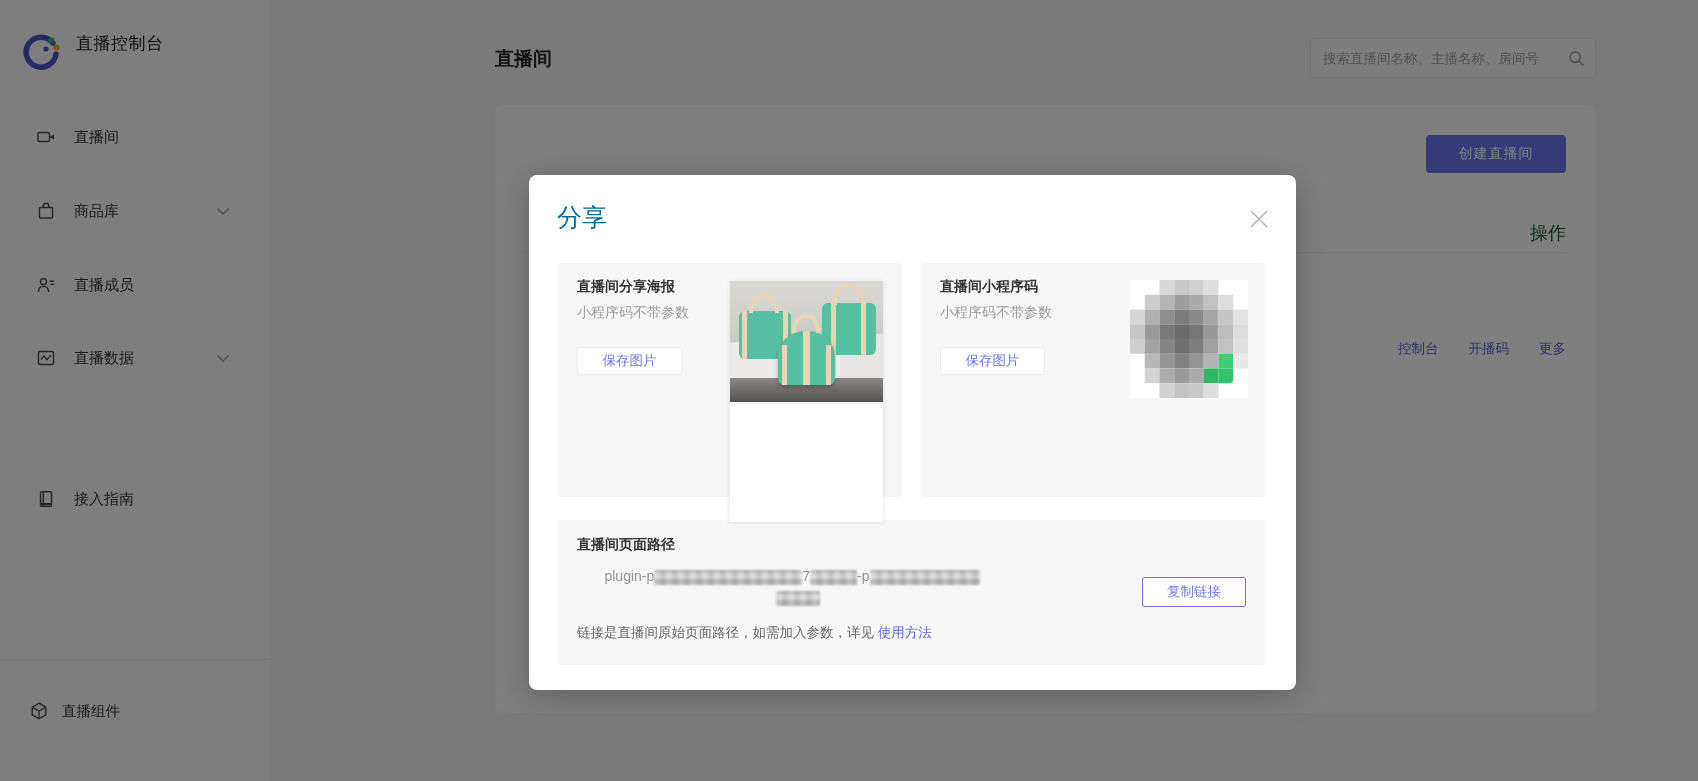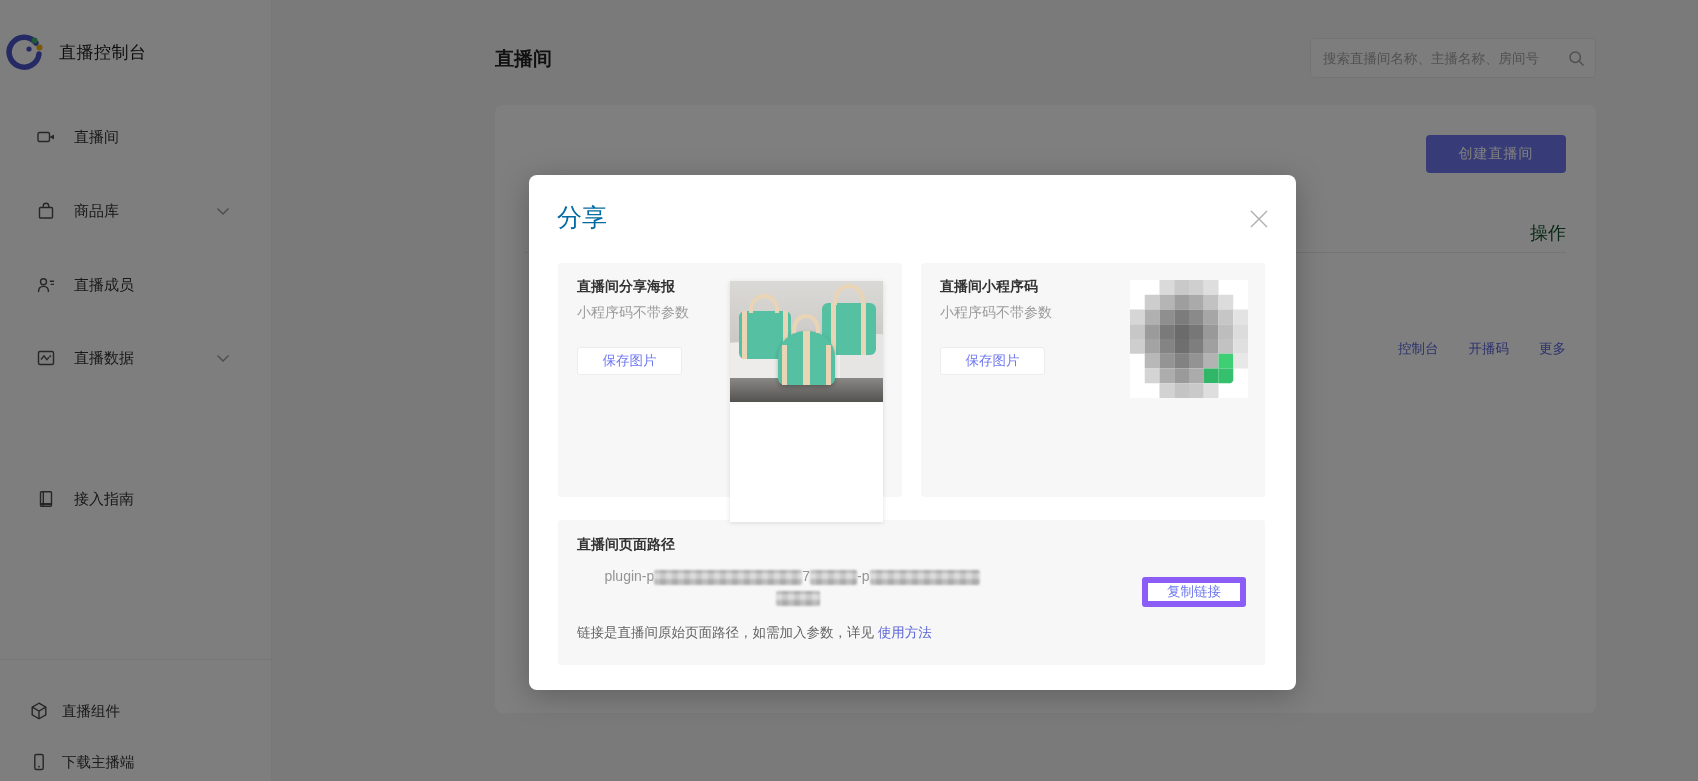--- a/index.html
+++ b/index.html
@@ -4,21 +4,21 @@
 <style>
   * { margin:0; padding:0; box-sizing:border-box; }
   html,body { background:#dcdcdc; }
   body { font-family:"Liberation Sans","DejaVu Sans",sans-serif; }
   #screen { position:relative; width:1698px; height:781px; overflow:hidden;
             background:#f4f5f6; color:#333; }
 
   
   .sidebar { position:absolute; left:0; top:0; width:272px; height:781px;
              background:#fdfdfd; border-right:1px solid #f0f0f0; }
-  .logo-row { position:absolute; left:5px; top:32px; display:flex; align-items:center; }
+  .logo-row { position:absolute; left:22px; top:32px; display:flex; }
   .logo-mark { width:38px; height:40px; }
   .logo-title { margin-left:16px; font-size:17px; color:#1a1a1a; letter-spacing:.5px; }
   .nav-item { position:absolute; left:0; width:272px; height:30px; display:flex;
               align-items:center; cursor:pointer; }
   .nav-item .ic { position:absolute; left:36px; width:20px; height:20px; }
   .nav-item .lbl { position:absolute; left:74px; font-size:15px; color:#333; }
   .nav-item .chev { position:absolute; left:216px; width:14px; height:9px; }
   .nav-bottom .ic { left:29px; }
   .nav-bottom .lbl { left:62px; font-size:14.5px; }
   .side-divider { position:absolute; left:0; top:659px; width:272px;
@@ -110,21 +110,21 @@
   .path-card { position:absolute; left:29px; top:345px; width:707px; height:145px;
                background:#f7f7f7; border-radius:3px; }
   .pc-title { position:absolute; left:19px; top:16px; font-size:14px;
               font-weight:bold; color:#333; }
   .pc-path { position:absolute; left:19px; top:46px; width:430px; font-size:14px;
              color:#949494; line-height:21px;text-align:center; }
   .pc-path .mosaic { vertical-align:middle; height:15px; }
   .pc-note { position:absolute; left:19px; top:104px; font-size:13.5px; color:#646464; }
   .pc-note .note-link { color:var(--link,#5a64d8); cursor:pointer; }
   .copy-btn { position:absolute; left:584px; top:57px; width:104px; height:30px;
-              background:#fff; border:6px solid #8b5cf6; border-radius:3px;
+              background:#fff; border:1px solid #8b5cf6; border-radius:3px;
               color:var(--accent,#6e77f0); font-size:13.5px; cursor:pointer;
               display:flex; align-items:center; justify-content:center; font-family:inherit; }
 
   svg { display:block; }
 </style>
 </head>
 <body>
 
 <div id="screen">
 
@@ -190,27 +190,20 @@
     </div>
 
     <div class="side-divider"></div>
 
     <div class="nav-item nav-bottom" style="top:696px;">
       <svg class="ic" viewBox="0 0 20 20" fill="none" stroke="#4d4d4d" stroke-width="1.4">
         <path d="M10 2.2 l6.8 3.9 v7.8 L10 17.8 l-6.8-3.9 V6.1 Z"></path>
           <path d="M3.2 6.1 L10 10 l6.8-3.9 M10 10 v7.8"></path>
       </svg>
       <span class="lbl">直播组件</span>
-    </div>
-    <div class="nav-item nav-bottom" style="top:747px;">
-      <svg class="ic" viewBox="0 0 20 20" fill="none" stroke="#4d4d4d" stroke-width="1.4">
-        <rect x="5.8" y="2.5" width="8.4" height="15" rx="1.6"></rect>
-          <circle cx="10" cy="14.6" r=".9" fill="#4d4d4d" stroke="none"></circle>
-      </svg>
-      <span class="lbl">下载主播端</span>
     </div>
   </div>
 
   <div class="page-title">直播间</div>
 
   <div class="search-box">
     <input type="text" placeholder="搜索直播间名称、主播名称、房间号" style="">
     <svg class="mag" viewBox="0 0 17 17" fill="none" stroke="#a3a3a3" stroke-width="1.5">
       <circle cx="7.2" cy="7.2" r="5.2"></circle>
         <path d="M11.2 11.2 L15.5 15.5"></path>

